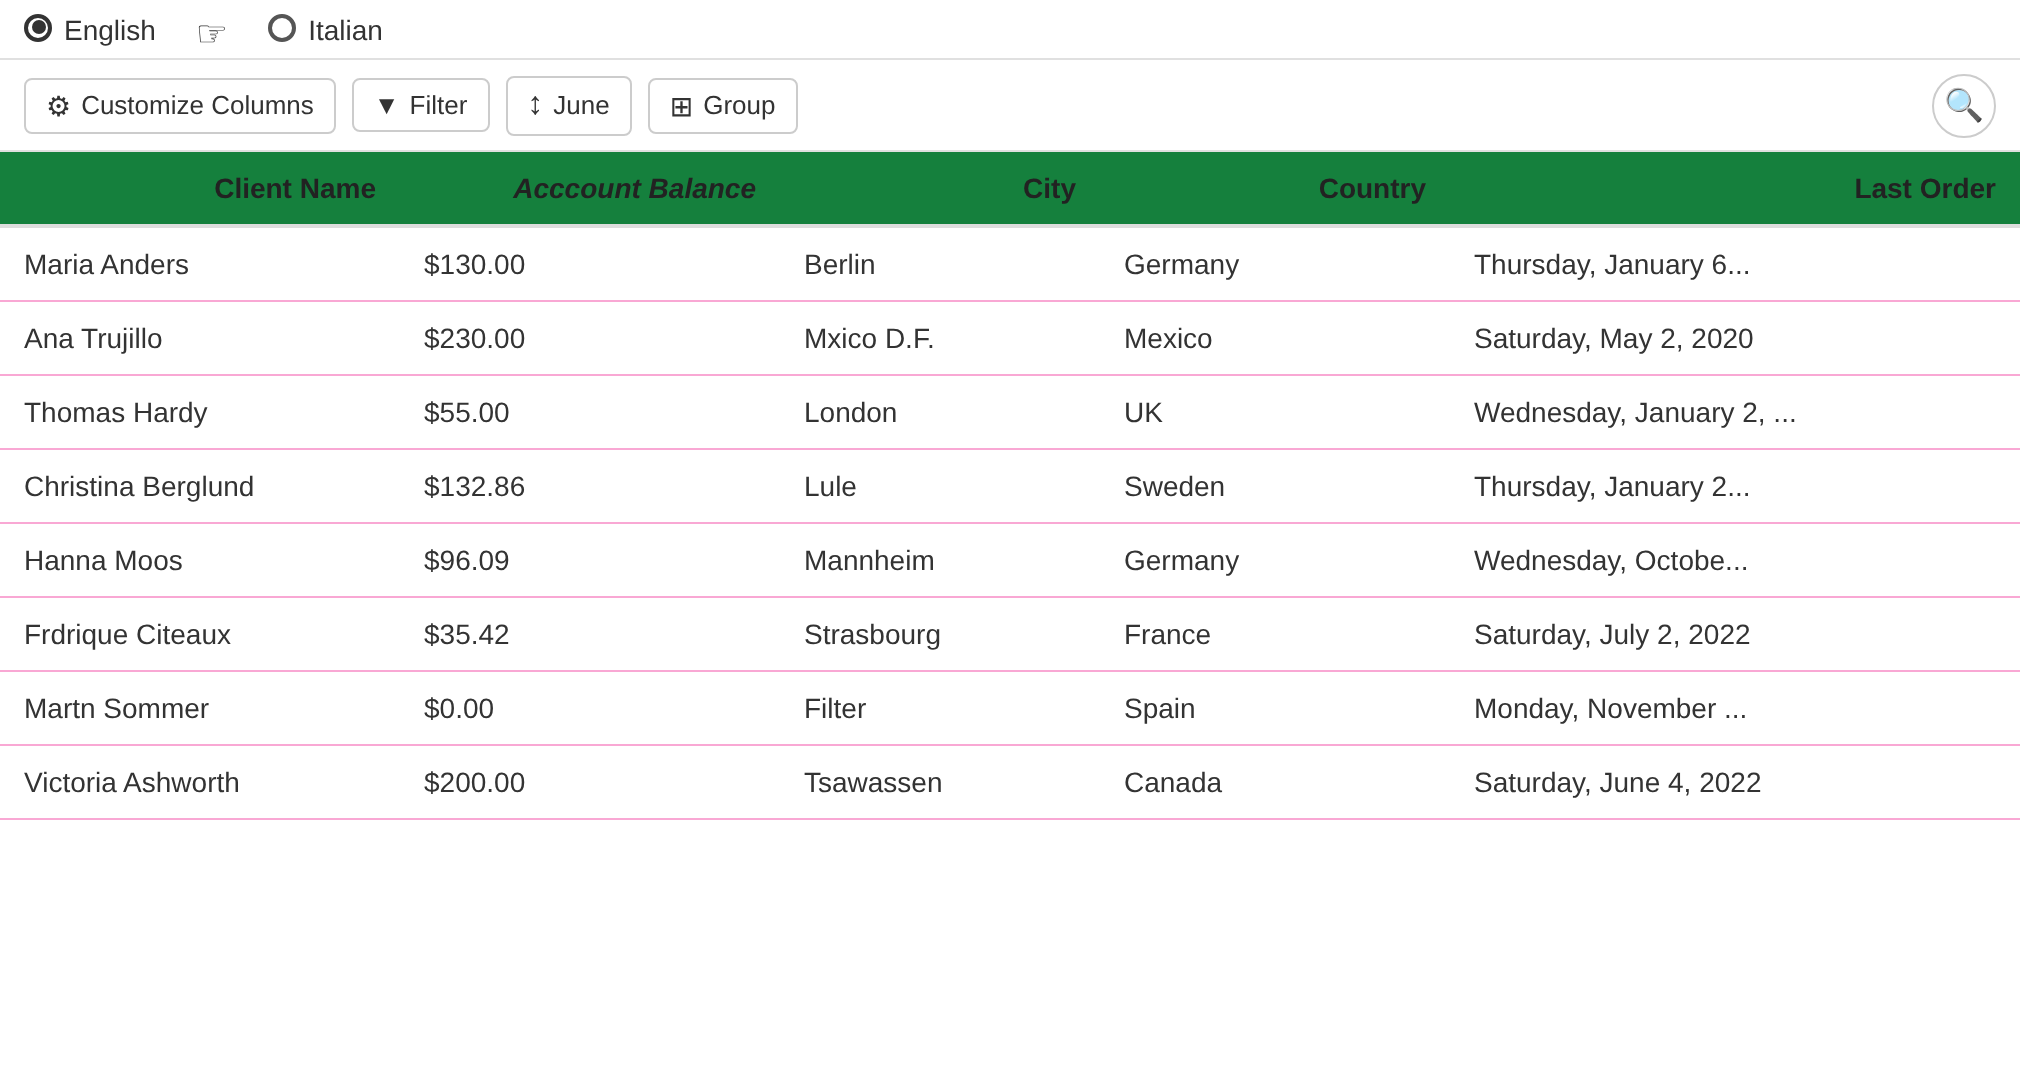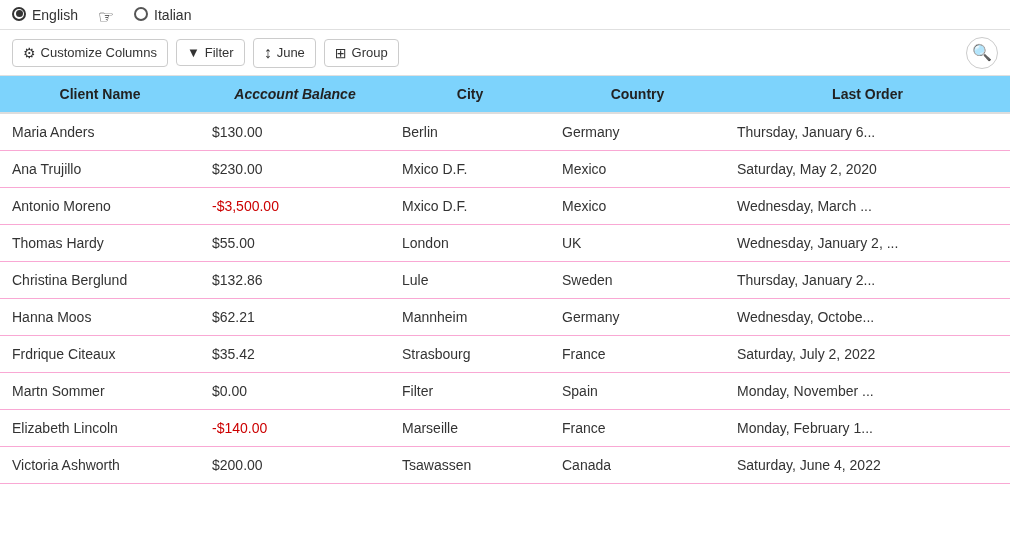--- a/index.html
+++ b/index.html
@@ -92,24 +92,24 @@
       overflow-x: hidden;
     }
 
     table {
       width: 100%;
       border-collapse: collapse;
       table-layout: fixed;
     }
 
     thead th {
-      background: #7dd3fc;
+      background: #15803d;
       border-bottom: 2px solid #ddd;
       padding: 10px 12px;
-      text-align: center;
+      text-align: right;
       font-weight: bold;
       font-size: 14px;
       color: #222;
       position: sticky;
       top: 0;
       z-index: 1;
     }
 
     thead th:nth-child(1) { width: 200px; }
     thead th:nth-child(2) { width: 190px; font-style: italic; }
@@ -197,69 +197,55 @@
           <td>Thursday, January 6...</td>
         </tr>
         <tr>
           <td>Ana Trujillo</td>
           <td>$230.00</td>
           <td>Mxico D.F.</td>
           <td>Mexico</td>
           <td>Saturday, May 2, 2020</td>
         </tr>
         <tr>
-          <td>Antonio Moreno</td>
-          <td class="negative">-$3,500.00</td>
-          <td>Mxico D.F.</td>
-          <td>Mexico</td>
-          <td>Wednesday, March ...</td>
-        </tr>
-        <tr>
           <td>Thomas Hardy</td>
           <td>$55.00</td>
           <td>London</td>
           <td>UK</td>
           <td>Wednesday, January 2, ...</td>
         </tr>
         <tr>
           <td>Christina Berglund</td>
           <td>$132.86</td>
           <td>Lule</td>
           <td>Sweden</td>
           <td>Thursday, January 2...</td>
         </tr>
         <tr>
           <td>Hanna Moos</td>
-          <td>$62.21</td>
+          <td>$96.09</td>
           <td>Mannheim</td>
           <td>Germany</td>
           <td>Wednesday, Octobe...</td>
         </tr>
         <tr>
           <td>Frdrique Citeaux</td>
           <td>$35.42</td>
           <td>Strasbourg</td>
           <td>France</td>
           <td>Saturday, July 2, 2022</td>
         </tr>
         <tr>
           <td>Martn Sommer</td>
           <td>$0.00</td>
           <td>Filter</td>
           <td>Spain</td>
           <td>Monday, November ...</td>
         </tr>
         <tr>
-          <td>Elizabeth Lincoln</td>
-          <td class="negative">-$140.00</td>
-          <td>Marseille</td>
-          <td>France</td>
-          <td>Monday, February 1...</td>
-        </tr>
-        <tr>
           <td>Victoria Ashworth</td>
           <td>$200.00</td>
           <td>Tsawassen</td>
           <td>Canada</td>
           <td>Saturday, June 4, 2022</td>
         </tr>
       </tbody>
   </table>
 </div>
 

